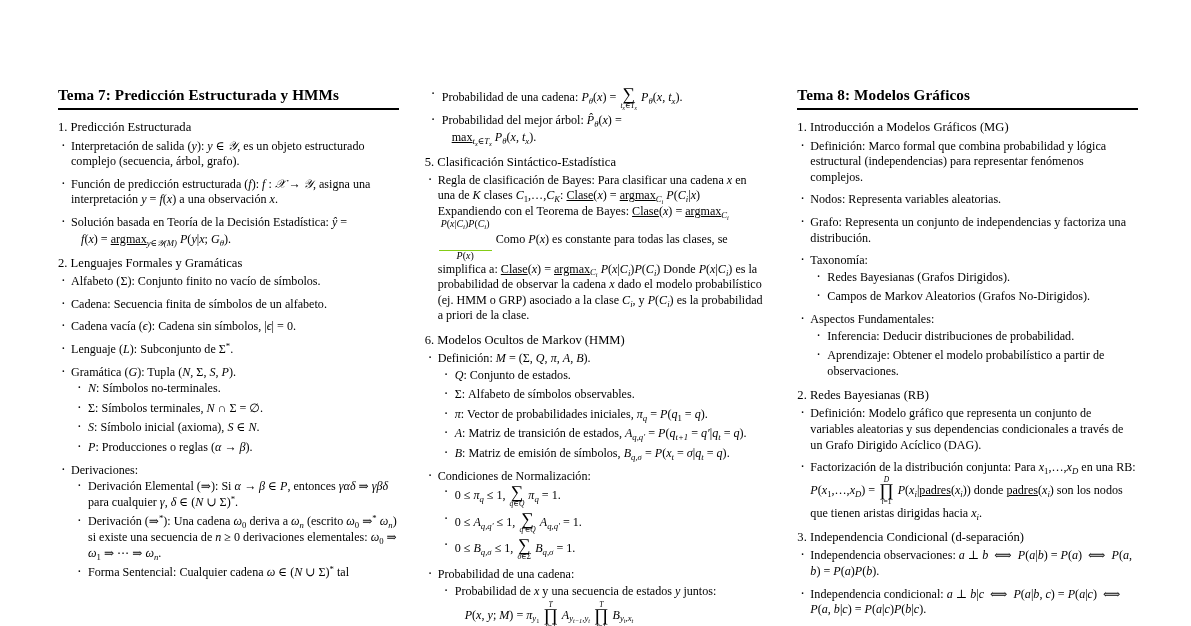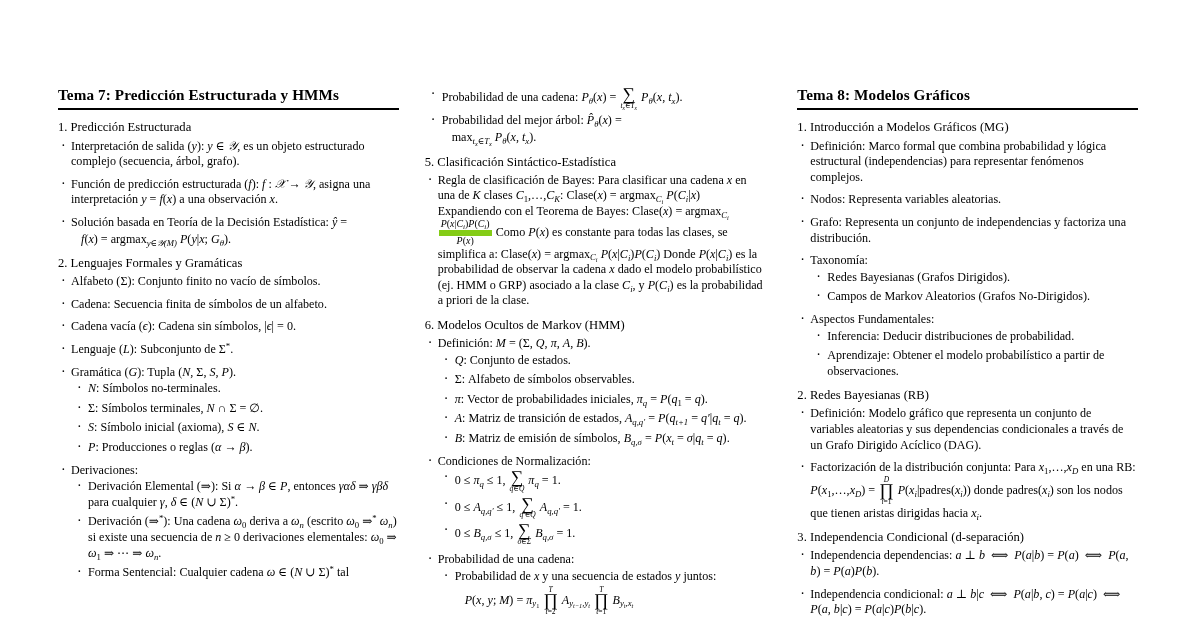--- a/index.html
+++ b/index.html
@@ -104,40 +104,41 @@
 
   
   .m {
     font-family: "Liberation Serif", "DejaVu Serif", serif;
     font-style: italic;
   }
   .mr {
     font-family: "Liberation Serif", "DejaVu Serif", serif;
     font-style: normal;
   }
-  .op { font-style: normal; }
+  .op { font-style: normal; text-decoration: underline; }
   sub, sup {
     font-size: 0.72em;
     line-height: 0;
   }
   sub { vertical-align: -0.3em; }
   sup { vertical-align: 0.48em; }
   .frac {
     display: inline-block;
     vertical-align: middle;
     text-align: center;
     font-size: 0.82em;
     line-height: 1.06;
     margin: 0 1px;
   }
   .frac .num { display: block; padding: 0 2px; }
   .frac .den {
     display: block;
-    border-top: 6px solid #84cc16;
+    border-top: 1px solid #84cc16;
     padding: 0 2px;
+    margin-top: 20px;
   }
   .sumwrap, .prodwrap {
     display: inline-block;
     vertical-align: middle;
     text-align: center;
     line-height: 1;
     margin: 0 1px;
   }
   .sumwrap .sym, .prodwrap .sym { display: block; font-size: 1.45em; line-height: 0.85; }
   .sumwrap .lo, .prodwrap .lo { display: block; font-size: 0.62em; line-height: 1; }
@@ -404,21 +405,21 @@
             <span class="m">P</span>(<span class="m">x</span><sub><span class="m">i</span></sub>|<span class="op">padres</span>(<span class="m">x</span><sub><span class="m">i</span></sub>))
             donde <span class="op">padres</span>(<span class="m">x</span><sub><span class="m">i</span></sub>) son los nodos que tienen aristas dirigidas hacia <span class="m">x</span><sub><span class="m">i</span></sub>.
           </span>
         </li>
       </ul>
 
       <h2 class="sec">3. Independencia Condicional (d-separación)</h2>
 
       <ul>
         <li class="item">
-          <b>Independencia dependencias:</b>
+          <b>Independencia observaciones:</b>
           <span>
             <span class="m">a</span> ⊥ <span class="m">b</span> &nbsp;⟺&nbsp; <span class="m">P</span>(<span class="m">a</span>|<span class="m">b</span>) =
             <span class="m">P</span>(<span class="m">a</span>) &nbsp;⟺&nbsp; <span class="m">P</span>(<span class="m">a</span>, <span class="m">b</span>) = <span class="m">P</span>(<span class="m">a</span>)<span class="m">P</span>(<span class="m">b</span>).
           </span>
         </li>
         <li class="item">
           <b>Independencia condicional:</b>
           <span>
             <span class="m">a</span> ⊥ <span class="m">b</span>|<span class="m">c</span> &nbsp;⟺&nbsp; <span class="m">P</span>(<span class="m">a</span>|<span class="m">b</span>, <span class="m">c</span>) =
             <span class="m">P</span>(<span class="m">a</span>|<span class="m">c</span>) &nbsp;⟺&nbsp; <span class="m">P</span>(<span class="m">a</span>, <span class="m">b</span>|<span class="m">c</span>) = <span class="m">P</span>(<span class="m">a</span>|<span class="m">c</span>)<span class="m">P</span>(<span class="m">b</span>|<span class="m">c</span>).

